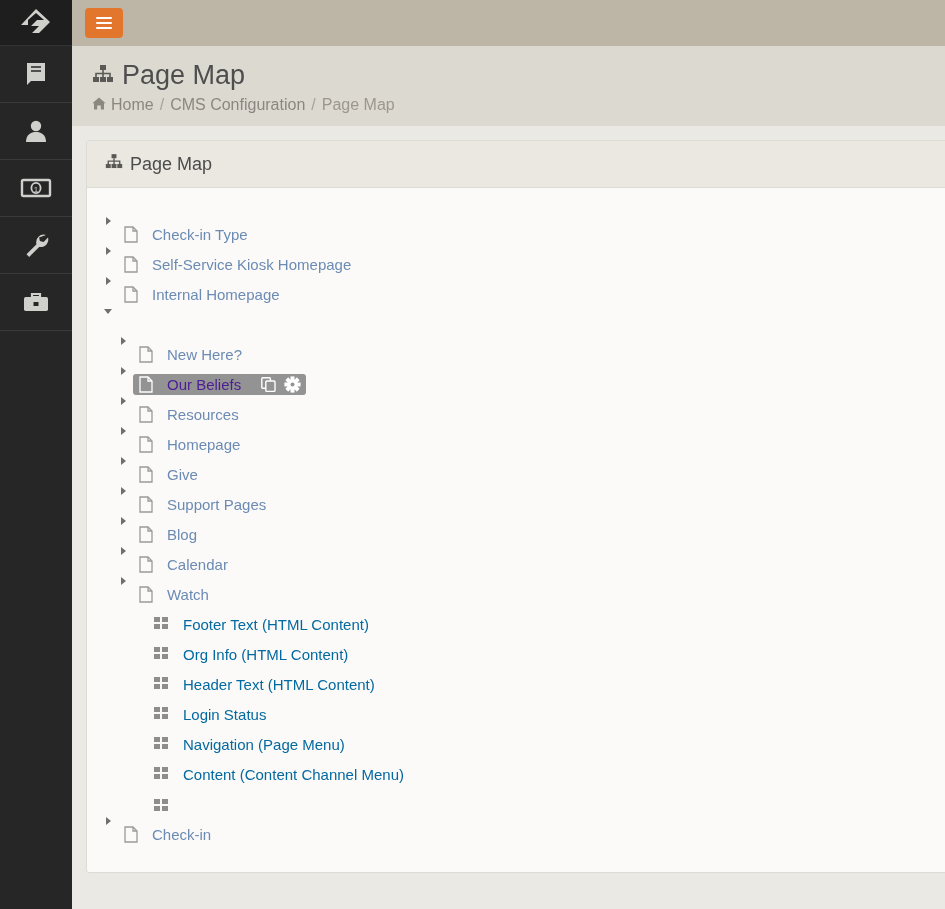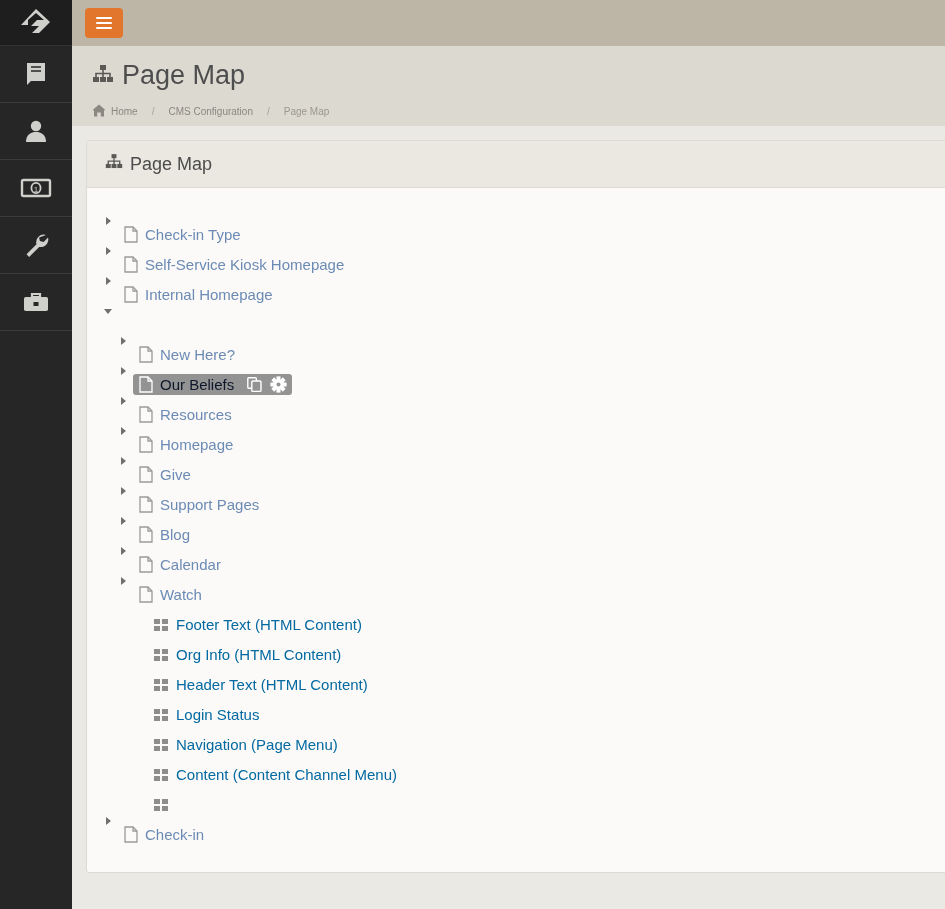--- a/index.html
+++ b/index.html
@@ -60,23 +60,23 @@
     width: 873px; height: 80px;
     background: #dcd9d0;
     padding: 12px 0 0 20px;
   }
   .page-title {
     font-size: 27px; color: #4e4e4e; font-weight: normal;
     margin: 0; display: flex; align-items: center; gap: 8px;
     line-height: 34px;
   }
   .breadcrumb {
-    margin-top: 12px;
-    font-size: 10px; color: #8b8781;
-    display: flex; align-items: center; gap: 14px;
+    margin-top: 4px;
+    font-size: 16px; color: #8b8781;
+    display: flex; align-items: center; gap: 6px;
   }
   .breadcrumb .crumb { color: #8b8781; text-decoration: none; }
   .breadcrumb .crumb.home { display: inline-flex; align-items: center; gap: 5px; }
   .breadcrumb .sep { color: #a8a49c; }
   .breadcrumb .active { color: #9b9790; }
 
   
   .content {
     position: absolute; left: 72px; top: 126px;
     width: 873px; height: 783px;
@@ -112,32 +112,32 @@
     white-space: nowrap;
   }
   .caret {
     width: 20px; flex: 0 0 20px;
     display: flex; align-items: center; justify-content: center;
     cursor: pointer;
     color: #777;
   }
   .caret.none { cursor: default; }
   .node-wrap {
-    display: inline-flex; align-items: center; gap: 7px;
+    display: inline-flex; gap: 14px;
     padding: 2px 6px;
     border-radius: 3px;
     margin-top: 27px;
   }
   .node-wrap.selected {
     background: #939393;
   }
   .node-label {
     color: #6c8bb4; text-decoration: none; cursor: pointer;
   }
-  .node-wrap.selected .node-label { color: #0f172a; }
+  .node-wrap.selected .node-label { color: #4c1d95; }
   .node-label.plain { color: #0369a1; cursor: default; }
   .node-actions { display: inline-flex; align-items: center; gap: 9px; margin-left: 6px; }
   .node-actions span { display: inline-flex; cursor: pointer; }
 
   .lvl-0 { padding-left: 11px; }
   .lvl-1 { padding-left: 26px; }
   .lvl-2 { padding-left: 41px; }
 
   svg { overflow: visible; }
 </style>

